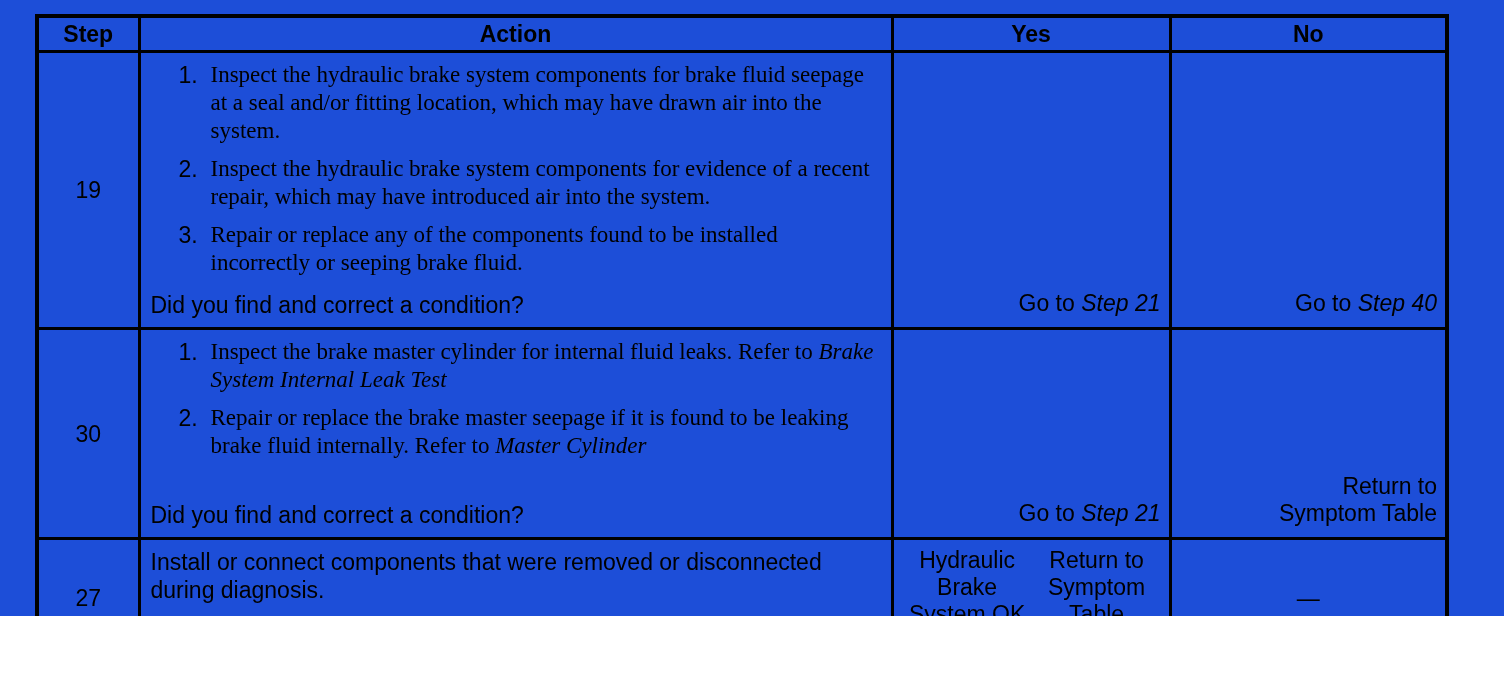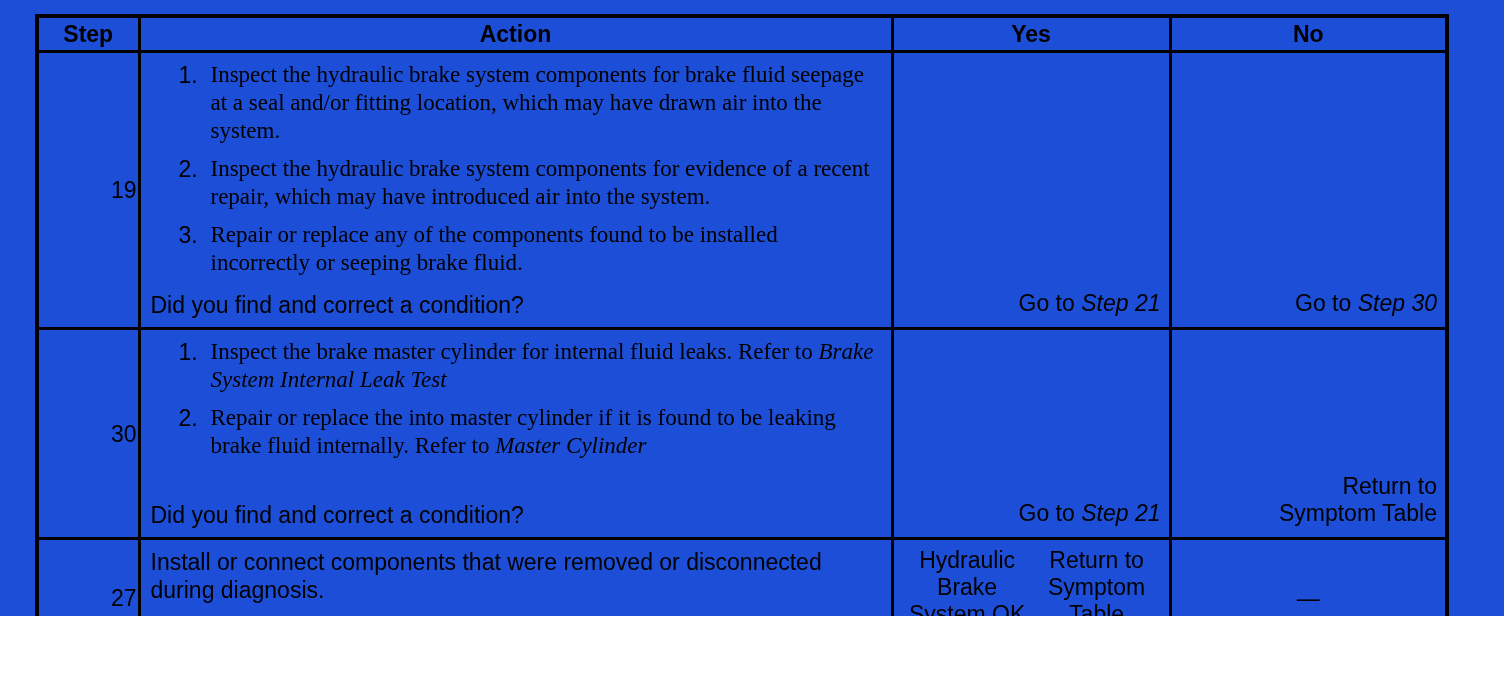--- a/index.html
+++ b/index.html
@@ -42,21 +42,21 @@
   }
   td {
     font-size: 23px;
     line-height: 28px;
   }
   tr.r19 { height: 276px; }
   tr.r20 { height: 209px; }
   tr.r21 { height: 118px; }
 
   td.step {
-    text-align: right;
+    text-align: center;
     vertical-align: middle;
   }
   td.action {
     vertical-align: top;
     padding: 8px 10px;
   }
   .aflex {
     display: flex;
     flex-direction: column;
     justify-content: space-between;
@@ -137,36 +137,36 @@
                 <span class="txt"><span>Repair or replace any of the components found to be installed incorrectly or seeping brake fluid.</span><span class="ref"></span></span>
               </div>
             </div>
             <div class="question">Did you find and correct a condition?</div>
           </div>
         </td>
         <td class="ans">
           <span><span>Go to </span><span class="ital">Step 21</span></span>
         </td>
         <td class="ans">
-          <span><span>Go to </span><span class="ital">Step 30</span></span>
+          <span><span>Go to </span><span class="ital">Step 40</span></span>
         </td>
       </tr>
 
       <tr class="r20">
         <td class="step">30</td>
         <td class="action">
           <div class="aflex h20">
             <div>
               <div class="li">
                 <span class="num">1.</span>
                 <span class="txt"><span>Inspect the brake master cylinder for internal fluid leaks. Refer to </span><span class="ref">Brake System Internal Leak Test</span></span>
               </div>
               <div class="li">
                 <span class="num">2.</span>
-                <span class="txt"><span>Repair or replace the into master cylinder if it is found to be leaking brake fluid internally. Refer to </span><span class="ref">Master Cylinder</span></span>
+                <span class="txt"><span>Repair or replace the brake master seepage if it is found to be leaking brake fluid internally. Refer to </span><span class="ref">Master Cylinder</span></span>
               </div>
             </div>
             <div class="question">Did you find and correct a condition?</div>
           </div>
         </td>
         <td class="ans">
           <span><span>Go to </span><span class="ital">Step 21</span></span>
         </td>
         <td class="ans">
           <div>

